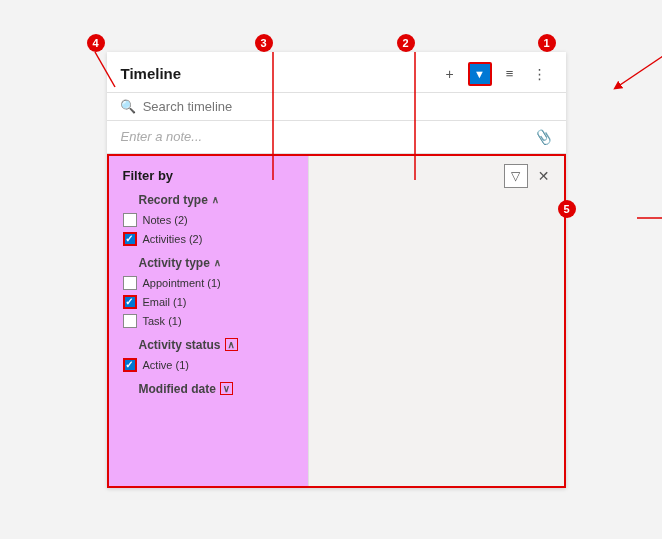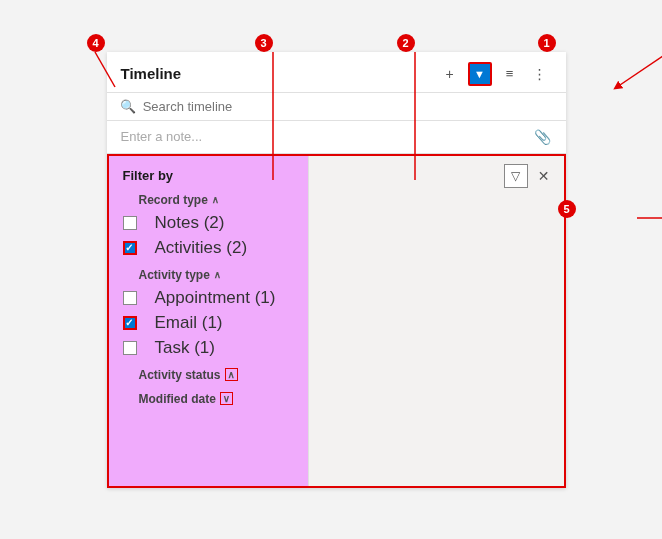--- a/index.html
+++ b/index.html
@@ -85,20 +85,21 @@
     }
 
     .note-input {
       padding: 8px 14px;
       border-bottom: 1px solid #e0e0e0;
       color: #aaa;
       font-size: 13px;
       display: flex;
       align-items: center;
       justify-content: space-between;
+      font-style: italic;
     }
 
     .panel-area {
       display: flex;
       flex-direction: row;
       border: 2px solid #e00000;
     }
 
     .filter-panel {
       background: #f0abfc;
@@ -132,23 +133,23 @@
     }
 
     .chevron {
       font-size: 10px;
       color: #555;
     }
 
     .filter-item {
       display: flex;
       align-items: center;
-      gap: 18px;
+      gap: 6px;
       margin-bottom: 5px;
-      font-size: 17px;
+      font-size: 11px;
       color: #333;
     }
 
     .filter-checkbox {
       width: 14px;
       height: 14px;
       border: 1px solid #888;
       display: inline-flex;
       align-items: center;
       justify-content: center;
@@ -288,20 +289,24 @@
         </div>
         <div class="filter-item">
           <div class="filter-checkbox"></div>
           <span>Task (1)</span>
         </div>
 
         <div class="filter-section-header">
           <span>Activity status</span>
           <span class="chevron" style="border: 1.5px solid #e00000; padding: 0 2px;">∧</span>
         </div>
+        <div class="filter-item">
+          <div class="filter-checkbox checked"></div>
+          <span>Active (1)</span>
+        </div>
 
         <div class="filter-section-header" style="margin-top:10px;">
           <span>Modified date</span>
           <span class="chevron" style="border: 1.5px solid #e00000; padding: 0 2px;">∨</span>
         </div>
       </div>
 
       <div class="right-panel">
         <div class="panel-top-right">
           <div class="filter-icon-box">

